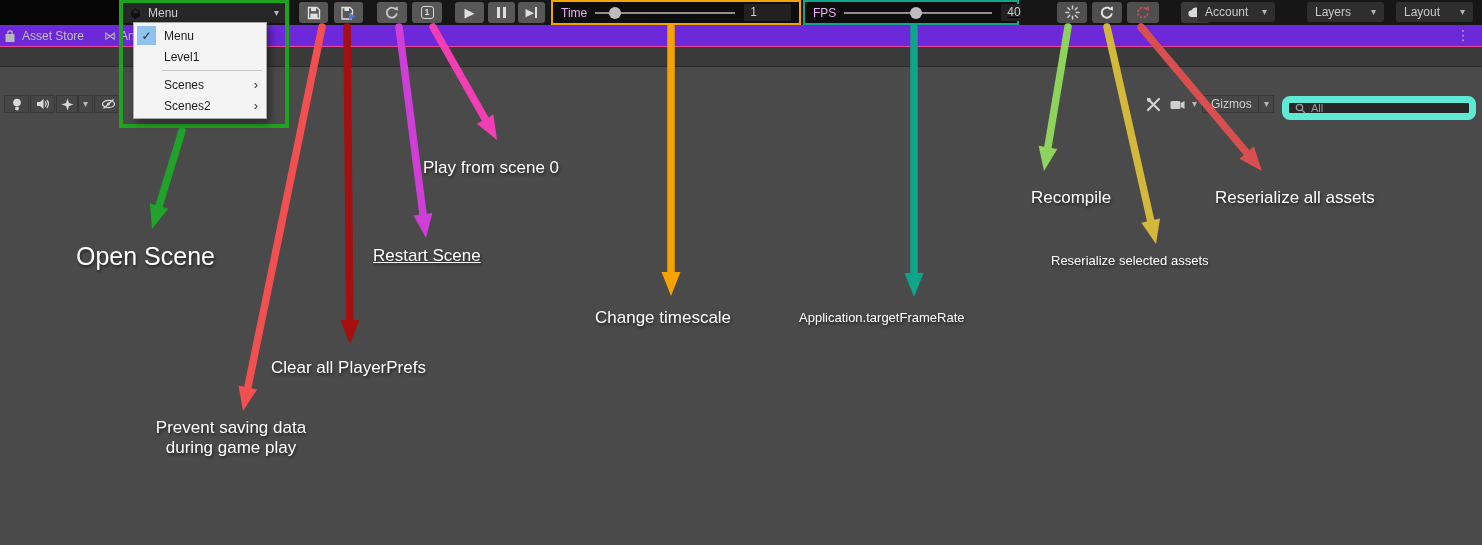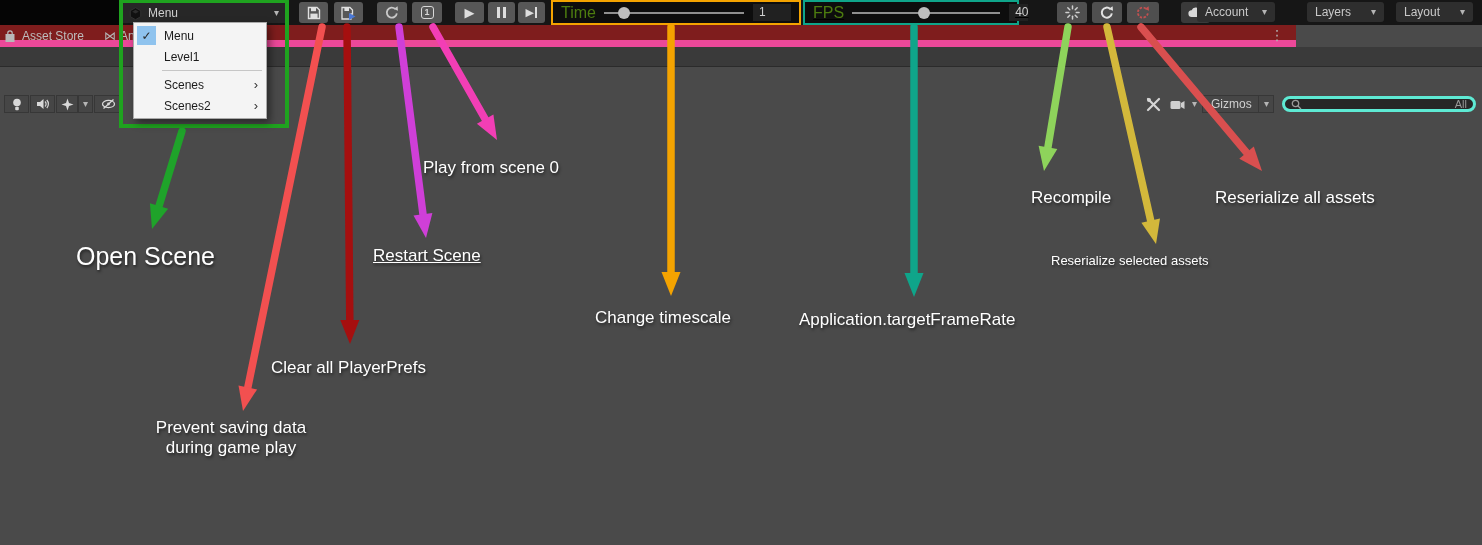--- a/index.html
+++ b/index.html
@@ -4,38 +4,38 @@
 <style>
   html,body{margin:0;padding:0;}
   body{
     position:relative;width:1482px;height:545px;overflow:hidden;
     background:#4a4a4a;font-family:"Liberation Sans",sans-serif;
     -webkit-font-smoothing:antialiased;
   }
   
   #row1{position:absolute;left:0;top:0;width:1482px;height:25px;background:#161616;z-index:1;}
   #row1-black{position:absolute;left:0;top:0;width:119px;height:25px;background:#050505;}
-  #row2{position:absolute;left:0;top:25px;width:1296px;height:22px;background:#7f1d1d;border-bottom:7px solid #ec4899;box-sizing:border-box;z-index:1;}
+  #row2{position:absolute;left:0;top:25px;width:1482px;height:22px;background:#6d28d9;border-bottom:1px solid #ec4899;box-sizing:border-box;z-index:1;}
   #row3{position:absolute;left:0;top:47px;width:1482px;height:20px;background:#3a3a3a;border-bottom:1px solid #2b2b2b;box-sizing:border-box;z-index:1;}
   
   .tbtn{position:absolute;top:2px;height:21px;background:#575757;border-radius:3px;
         display:flex;align-items:center;justify-content:center;color:#dedede;z-index:2;}
   .tbtn svg{display:block;}
   .glyph{font-size:13px;line-height:1;color:#dedede;}
   .doc1{box-sizing:border-box;border:1.5px solid #d8d8d8;border-radius:3px;width:13px;height:13px;
         font-size:9px;line-height:10px;text-align:center;color:#d8d8d8;font-weight:bold;}
   .pausebars span{display:inline-block;width:3px;height:11px;background:#dedede;margin:0 1.5px;}
   .stepwrap{display:flex;align-items:center;}
   .stepbar{display:inline-block;width:2.5px;height:11px;background:#dedede;margin-left:1px;}
   
   .sliderbox{position:absolute;top:0;height:25px;box-sizing:border-box;background:#0d0d0d;
              display:flex;align-items:center;padding:0 8px;z-index:2;}
   #timebox{left:551px;width:250px;border:2px solid #f4a300;}
   #fpsbox{left:803px;width:216px;border:2px solid #0fa58a;text-decoration:underline;}
-  .slider-label{font-size:16px;color:#4d7c0f;margin-right:8px;}
+  .slider-label{font-size:12px;color:#f0abfc;margin-right:8px;}
   .track{position:relative;height:2px;background:#8f8f8f;flex:0 0 auto;}
   #timebox .track{width:140px;}
   #fpsbox .track{width:148px;}
   .handle{position:absolute;top:-5px;width:12px;height:12px;border-radius:50%;background:#bdbdbd;}
   .valfield{margin-left:9px;height:17px;background:#212121;color:#cfcfcf;font-size:12px;
             line-height:17px;padding-left:6px;box-sizing:border-box;}
   #timebox .valfield{width:55px;}
   #fpsbox .valfield{width:48px;}
   
   .ddbtn{position:absolute;top:2px;height:20px;background:#2e2e2e;border-radius:3px;z-index:2;
@@ -44,23 +44,23 @@
   .caret{font-size:10px;color:#b5b5b5;line-height:1;}
   
   .tab{position:absolute;top:0;height:22px;display:flex;align-items:center;font-size:12px;color:#bdbdbd;z-index:2;}
   #kebab{position:absolute;right:12px;top:2px;font-size:14px;color:#b3b3b3;z-index:2;}
   
   .sbtn{position:absolute;top:48px;height:18px;background:#464646;border:1px solid #373737;box-sizing:border-box;
         display:flex;align-items:center;justify-content:center;z-index:2;color:#d5d5d5;}
   .flat{background:transparent;border:none;}
   #gizmos-btn{font-size:12px;color:#cfcfcf;padding:0 4px 0 8px;justify-content:space-between;}
   #gizmos-btn .caret{border-left:1px solid #383838;padding-left:5px;margin-left:6px;height:100%;display:flex;align-items:center;}
-  #searchbox{position:absolute;left:1282px;top:49px;width:194px;height:16px;background:#272727;
-             border:3px solid #5eead4;border-radius:8px;display:flex;align-items:center;
-             padding:0 6px;box-sizing:border-box;z-index:2;justify-content:space-between;}
+  #searchbox{position:absolute;left:1282px;top:49px;width:194px;height:24px;background:#272727;
+             border:7px solid #5eead4;border-radius:8px;display:flex;align-items:center;
+             padding:0 6px;box-sizing:border-box;z-index:2;}
   #searchbox .stext{font-size:11px;color:#999;margin-left:5px;}
   
   #highlight-box{position:absolute;left:119px;top:0;width:170px;height:128px;box-sizing:border-box;
                  border:4px solid #1fa31f;z-index:40;}
   #menu-dd-btn{position:absolute;left:123px;top:3px;width:162px;height:20px;background:#272727;
                display:flex;align-items:center;padding:0 6px;box-sizing:border-box;z-index:41;}
   #menu-dd-btn .mlabel{font-size:12px;color:#cfcfcf;margin-left:6px;flex:1;}
   #menu-popup{position:absolute;left:133px;top:22px;width:134px;height:97px;background:#f4f4f4;
               border:1px solid #a9a9a9;box-shadow:3px 4px 8px rgba(0,0,0,.45);z-index:42;
               box-sizing:border-box;padding-top:2px;}
@@ -331,17 +331,17 @@
     </g>
   </svg>
 <div id="label-layer">
     <div class="ann-label" style="left: 76px; top: 242px; font-size: 25px;">Open Scene</div>
     <div class="ann-label" style="left: 141px; top: 418px; font-size: 17px; width: 180px; text-align: center; white-space: pre-line;">Prevent saving data
 during game play</div>
     <div class="ann-label" style="left: 271px; top: 358px; font-size: 17px;">Clear all PlayerPrefs</div>
     <div class="ann-label" style="left: 373px; top: 246px; font-size: 17px; text-decoration: underline;">Restart Scene</div>
     <div class="ann-label" style="left: 423px; top: 158px; font-size: 17px;">Play from scene 0</div>
     <div class="ann-label" style="left: 595px; top: 308px; font-size: 17px;">Change timescale</div>
-    <div class="ann-label" style="left: 799px; top: 310px; font-size: 17px;">Application.targetFrameRate</div>
+    <div class="ann-label" style="left: 799px; top: 310px; font-size: 13px;">Application.targetFrameRate</div>
     <div class="ann-label" style="left: 991px; top: 188px; font-size: 17px; margin-left: 40px;">Recompile</div>
     <div class="ann-label" style="left: 1051px; top: 253px; font-size: 13px;">Reserialize selected assets</div>
     <div class="ann-label" style="left: 1215px; top: 188px; font-size: 17px;">Reserialize all assets</div>
   </div>
 
 </body></html>

